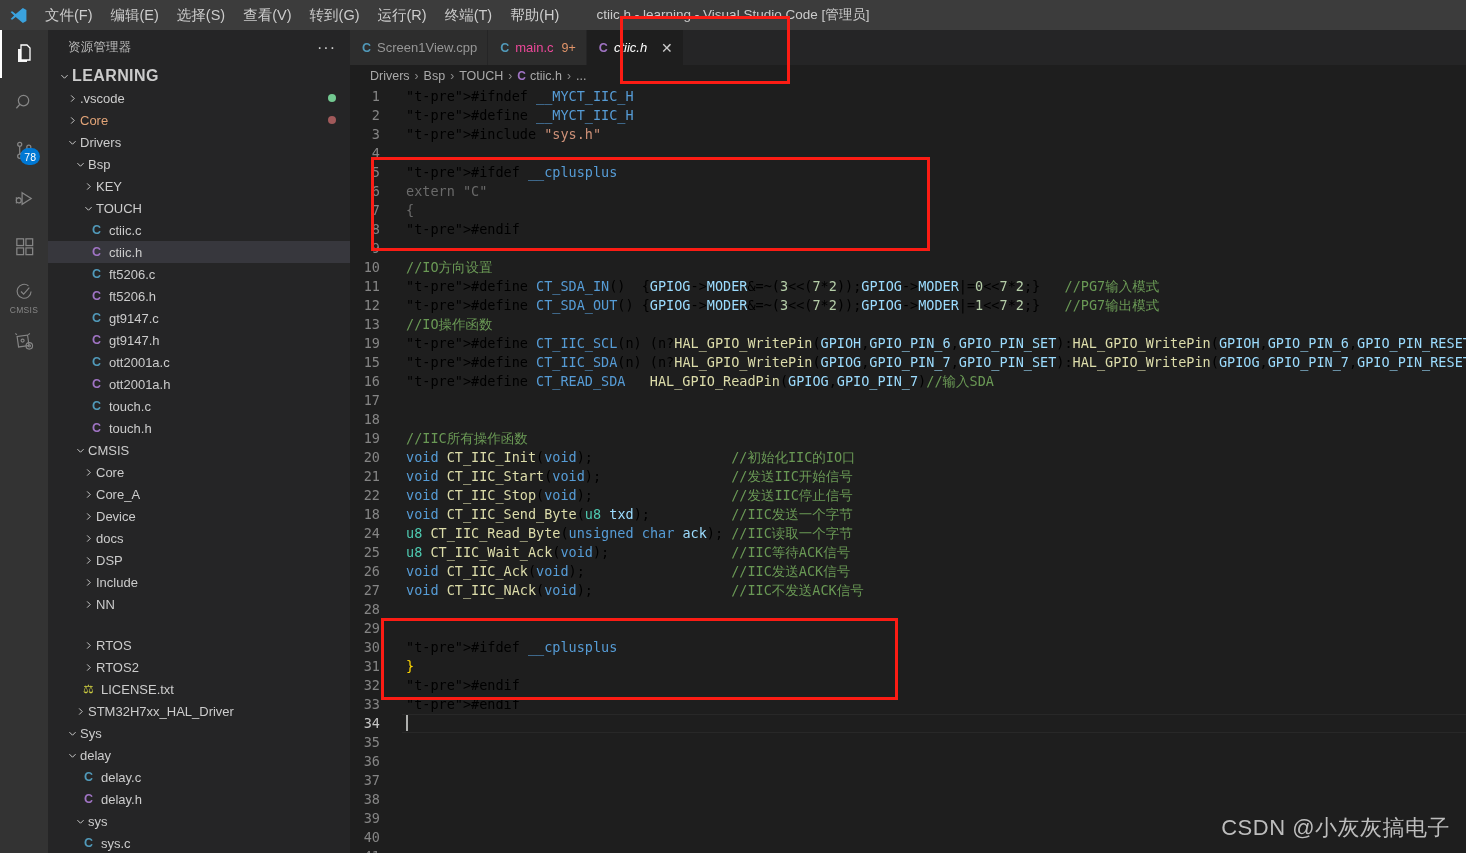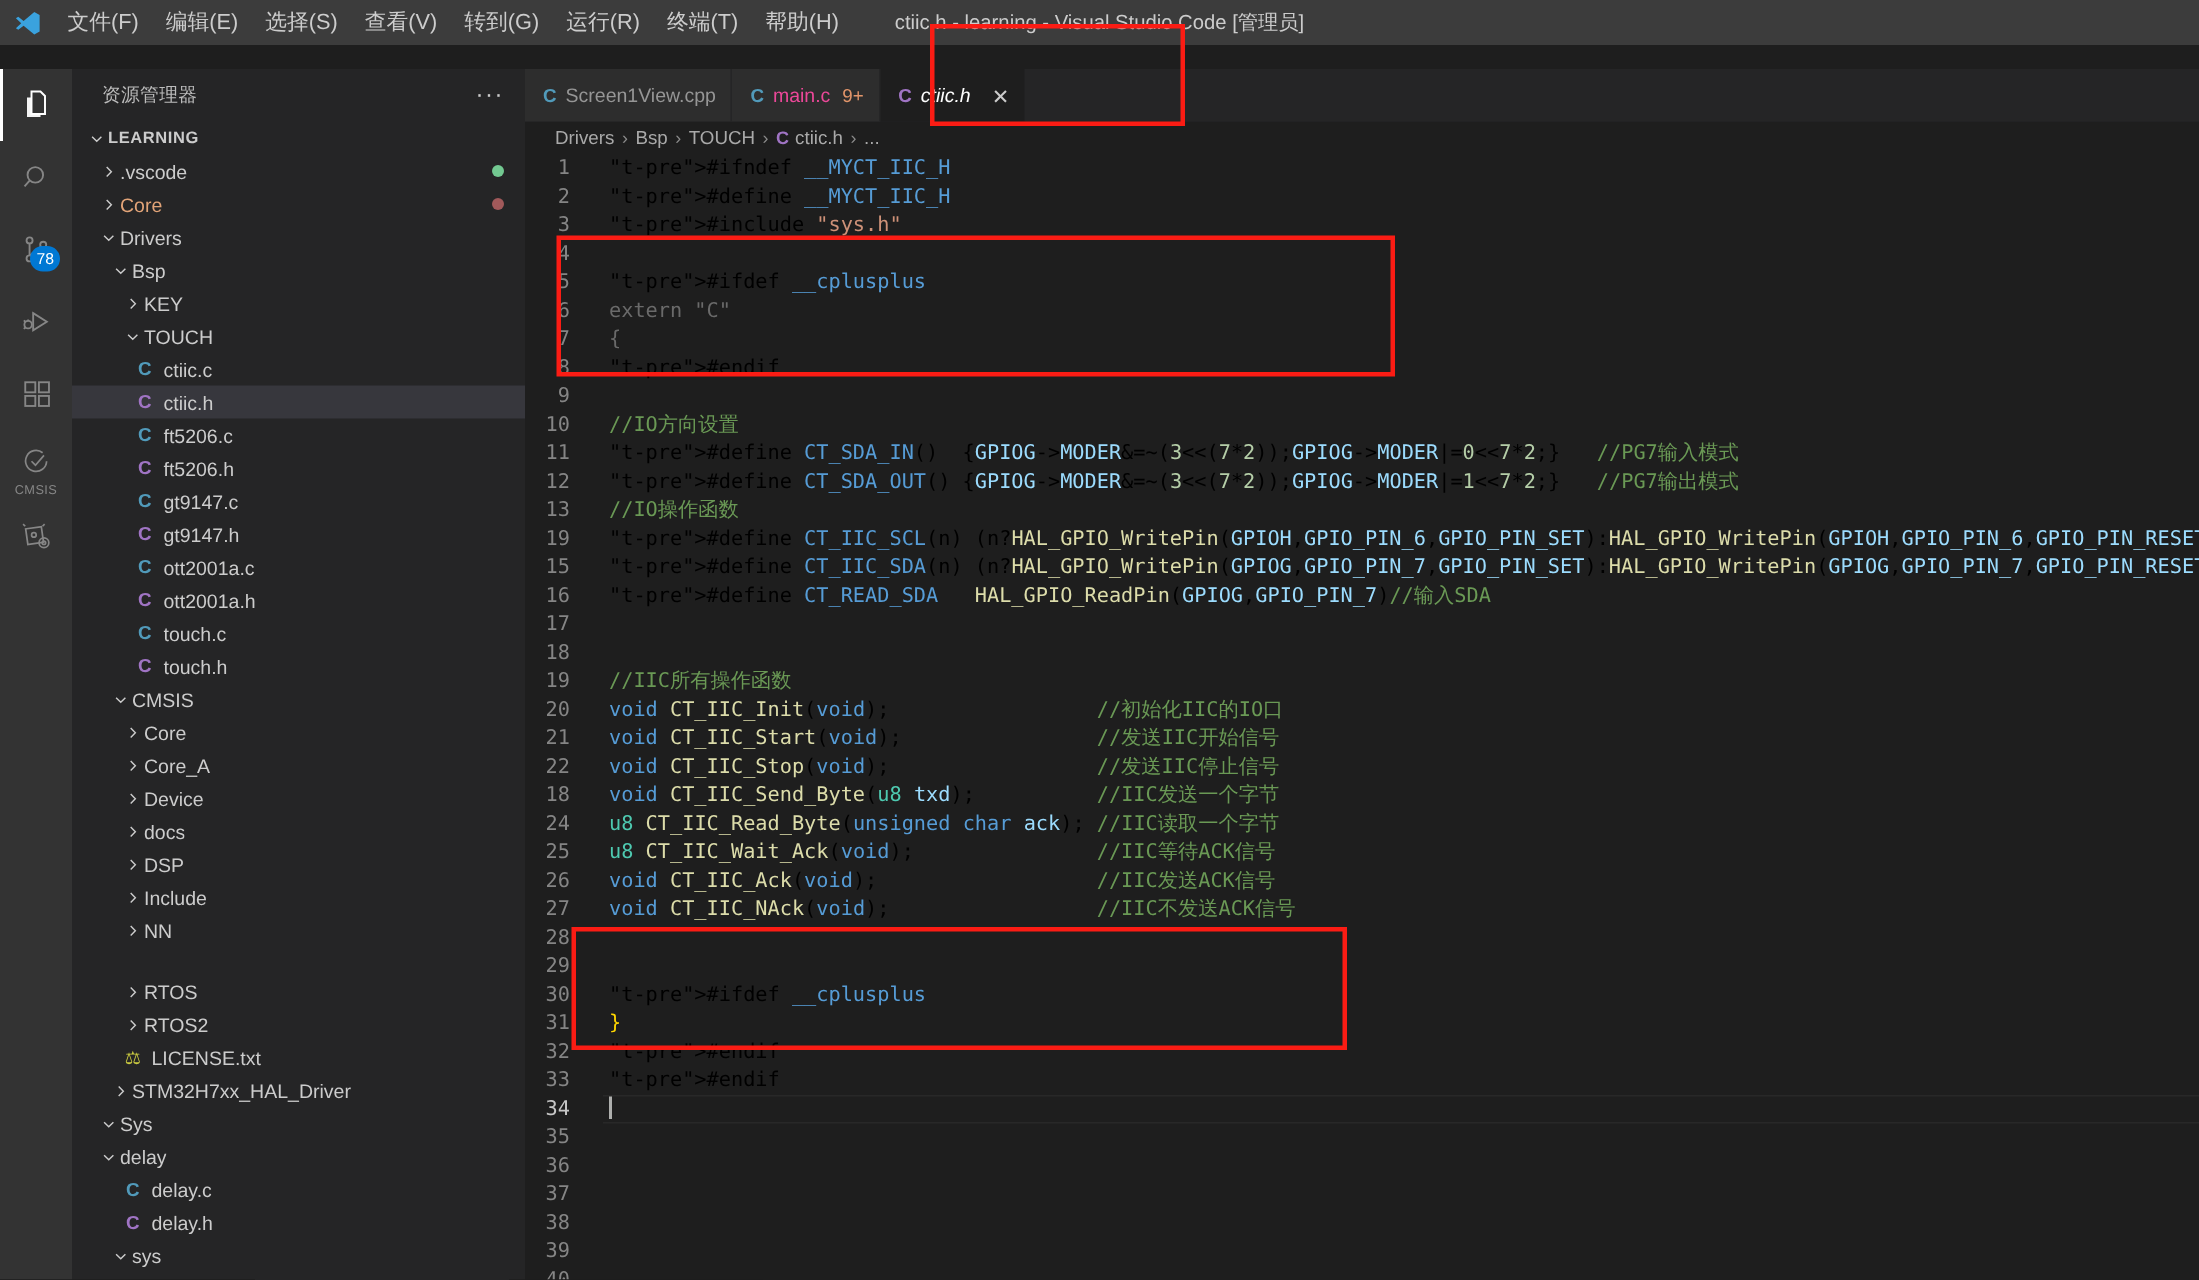--- a/index.html
+++ b/index.html
@@ -2,21 +2,21 @@
 <html><head>
 <meta charset="utf-8">
 <style>
   * { box-sizing: border-box; margin: 0; padding: 0; }
   html, body {
     width: 1466px; height: 853px;
     background: #1e1e1e;
     font-family: "Liberation Sans", sans-serif;
     overflow: hidden;
   }
-  #app { position: relative; width: 1466px; height: 853px; display: flex; flex-direction: column; gap: 16px; }
+  #app { position: relative; width: 1466px; height: 853px; display: flex; flex-direction: column; }
 
   
   .titlebar {
     height: 30px; background: #3c3c3c; display: flex; align-items: center;
     flex: 0 0 30px; position: relative;
   }
   .vs-logo { width: 36px; display: flex; align-items: center; justify-content: center; }
   .vs-logo svg { display: block; }
   .menu { display: flex; align-items: center; height: 100%; }
   .menu-item {
@@ -71,21 +71,21 @@
     height: 22px; display: flex; align-items: center; font-size: 13px; color: #cccccc;
     white-space: nowrap; position: relative; cursor: pointer; padding-right: 10px;
   }
   .row.selected { background: #37373d; }
   .row .twisty {
     width: 16px; display: inline-flex; align-items: center; justify-content: center;
     color: #cccccc; flex: 0 0 16px;
   }
   .row .twisty svg { display: block; }
   .row .lbl { overflow: hidden; text-overflow: ellipsis; }
-  .row.root .lbl { font-weight: bold; font-size: 11px; letter-spacing: .4px; }
+  .row.root .lbl { font-weight: bold; font-size: 16px; letter-spacing: .4px; }
   .file-ico {
     width: 17px; flex: 0 0 17px; text-align: center; font-weight: bold; font-size: 12.5px;
     margin-right: 4px; font-family: "Liberation Sans", sans-serif;
   }
   .dot { position: absolute; right: 14px; width: 8px; height: 8px; border-radius: 50%; }
   .lic-ico { width: 17px; flex: 0 0 17px; text-align: center; font-size: 12px; margin-right: 4px; color: #cbcb41; }
 
   
   .editor-area { flex: 1; display: flex; flex-direction: column; min-width: 0; background: #1e1e1e; }
   .tabbar { height: 35px; flex: 0 0 35px; background: #252526; display: flex; }
@@ -552,16 +552,17 @@
             <div>39</div>
             <div>40</div>
             <div>41</div>
           </div>
         <div class="code" id="code"><div class="ln"><span class="&lt;span">"t-pre"</span>&gt;#ifndef <span class="t-mac">__MYCT_IIC_H</span></div><div class="ln"><span class="&lt;span">"t-pre"</span>&gt;#define <span class="t-mac">__MYCT_IIC_H</span></div><div class="ln"><span class="&lt;span">"t-pre"</span>&gt;#include <span class="t-str">"sys.h"</span></div><div class="ln">&nbsp;</div><div class="ln"><span class="&lt;span">"t-pre"</span>&gt;#ifdef <span class="t-mac">__cplusplus</span></div><div class="ln"><span class="t-dim">extern "C"</span></div><div class="ln"><span class="t-dim">{</span></div><div class="ln"><span class="&lt;span">"t-pre"</span>&gt;#endif</div><div class="ln">&nbsp;</div><div class="ln"><span class="t-cmt">//IO方向设置</span></div><div class="ln"><span class="&lt;span">"t-pre"</span>&gt;#define <span class="t-mac">CT_SDA_IN</span>()  {<span class="t-var">GPIOG</span>-&gt;<span class="t-var">MODER</span>&amp;=~(<span class="t-num">3</span>&lt;&lt;(<span class="t-num">7</span>*<span class="t-num">2</span>));<span class="t-var">GPIOG</span>-&gt;<span class="t-var">MODER</span>|=<span class="t-num">0</span>&lt;&lt;<span class="t-num">7</span>*<span class="t-num">2</span>;}   <span class="t-cmt">//PG7输入模式</span></div><div class="ln"><span class="&lt;span">"t-pre"</span>&gt;#define <span class="t-mac">CT_SDA_OUT</span>() {<span class="t-var">GPIOG</span>-&gt;<span class="t-var">MODER</span>&amp;=~(<span class="t-num">3</span>&lt;&lt;(<span class="t-num">7</span>*<span class="t-num">2</span>));<span class="t-var">GPIOG</span>-&gt;<span class="t-var">MODER</span>|=<span class="t-num">1</span>&lt;&lt;<span class="t-num">7</span>*<span class="t-num">2</span>;}   <span class="t-cmt">//PG7输出模式</span></div><div class="ln"><span class="t-cmt">//IO操作函数</span></div><div class="ln"><span class="&lt;span">"t-pre"</span>&gt;#define <span class="t-mac">CT_IIC_SCL</span>(n) (n?<span class="t-fn">HAL_GPIO_WritePin</span>(<span class="t-var">GPIOH</span>,<span class="t-var">GPIO_PIN_6</span>,<span class="t-var">GPIO_PIN_SET</span>):<span class="t-fn">HAL_GPIO_WritePin</span>(<span class="t-var">GPIOH</span>,<span class="t-var">GPIO_PIN_6</span>,<span class="t-var">GPIO_PIN_RESET</span>))</div><div class="ln"><span class="&lt;span">"t-pre"</span>&gt;#define <span class="t-mac">CT_IIC_SDA</span>(n) (n?<span class="t-fn">HAL_GPIO_WritePin</span>(<span class="t-var">GPIOG</span>,<span class="t-var">GPIO_PIN_7</span>,<span class="t-var">GPIO_PIN_SET</span>):<span class="t-fn">HAL_GPIO_WritePin</span>(<span class="t-var">GPIOG</span>,<span class="t-var">GPIO_PIN_7</span>,<span class="t-var">GPIO_PIN_RESET</span>))</div><div class="ln"><span class="&lt;span">"t-pre"</span>&gt;#define <span class="t-mac">CT_READ_SDA</span>   <span class="t-fn">HAL_GPIO_ReadPin</span>(<span class="t-var">GPIOG</span>,<span class="t-var">GPIO_PIN_7</span>)<span class="t-cmt">//输入SDA</span></div><div class="ln">&nbsp;</div><div class="ln">&nbsp;</div><div class="ln"><span class="t-cmt">//IIC所有操作函数</span></div><div class="ln"><span class="t-kw">void</span> <span class="t-mac"><span class="t-fn">CT_IIC_Init</span></span>(<span class="t-kw">void</span>);                 <span class="t-cmt">//初始化IIC的IO口</span></div><div class="ln"><span class="t-kw">void</span> <span class="t-mac"><span class="t-fn">CT_IIC_Start</span></span>(<span class="t-kw">void</span>);                <span class="t-cmt">//发送IIC开始信号</span></div><div class="ln"><span class="t-kw">void</span> <span class="t-mac"><span class="t-fn">CT_IIC_Stop</span></span>(<span class="t-kw">void</span>);                 <span class="t-cmt">//发送IIC停止信号</span></div><div class="ln"><span class="t-kw">void</span> <span class="t-mac"><span class="t-fn">CT_IIC_Send_Byte</span></span>(<span class="t-typ">u8</span> <span class="t-var">txd</span>);          <span class="t-cmt">//IIC发送一个字节</span></div><div class="ln"><span class="t-typ">u8</span> <span class="t-mac"><span class="t-fn">CT_IIC_Read_Byte</span></span>(<span class="t-kw">unsigned</span> <span class="t-kw">char</span> <span class="t-var">ack</span>); <span class="t-cmt">//IIC读取一个字节</span></div><div class="ln"><span class="t-typ">u8</span> <span class="t-mac"><span class="t-fn">CT_IIC_Wait_Ack</span></span>(<span class="t-kw">void</span>);               <span class="t-cmt">//IIC等待ACK信号</span></div><div class="ln"><span class="t-kw">void</span> <span class="t-mac"><span class="t-fn">CT_IIC_Ack</span></span>(<span class="t-kw">void</span>);                  <span class="t-cmt">//IIC发送ACK信号</span></div><div class="ln"><span class="t-kw">void</span> <span class="t-mac"><span class="t-fn">CT_IIC_NAck</span></span>(<span class="t-kw">void</span>);                 <span class="t-cmt">//IIC不发送ACK信号</span></div><div class="ln">&nbsp;</div><div class="ln">&nbsp;</div><div class="ln"><span class="&lt;span">"t-pre"</span>&gt;#ifdef <span class="t-mac">__cplusplus</span></div><div class="ln"><span class="t-brace">}</span></div><div class="ln"><span class="&lt;span">"t-pre"</span>&gt;#endif</div><div class="ln"><span class="&lt;span">"t-pre"</span>&gt;#endif</div><div class="ln current"><span class="cursor"></span></div><div class="ln">&nbsp;</div><div class="ln">&nbsp;</div><div class="ln">&nbsp;</div><div class="ln">&nbsp;</div><div class="ln">&nbsp;</div><div class="ln">&nbsp;</div><div class="ln">&nbsp;</div></div>
         <div class="scroll-overview"></div>
       </div>
     </div>
   </div>
 
+  <div class="watermark">CSDN @小灰灰搞电子</div>
 <div class="redbox" style="left: 620px; top: 16px; width: 170px; height: 68px; border-color: rgb(251, 28, 20);"></div>
     <div class="redbox" style="left: 371px; top: 157px; width: 559px; height: 94px; border-color: rgb(251, 28, 20);"></div>
     <div class="redbox" style="left: 381px; top: 618px; width: 517px; height: 82px; border-color: rgb(251, 28, 20);"></div>
   </div>
 
 </body></html>

